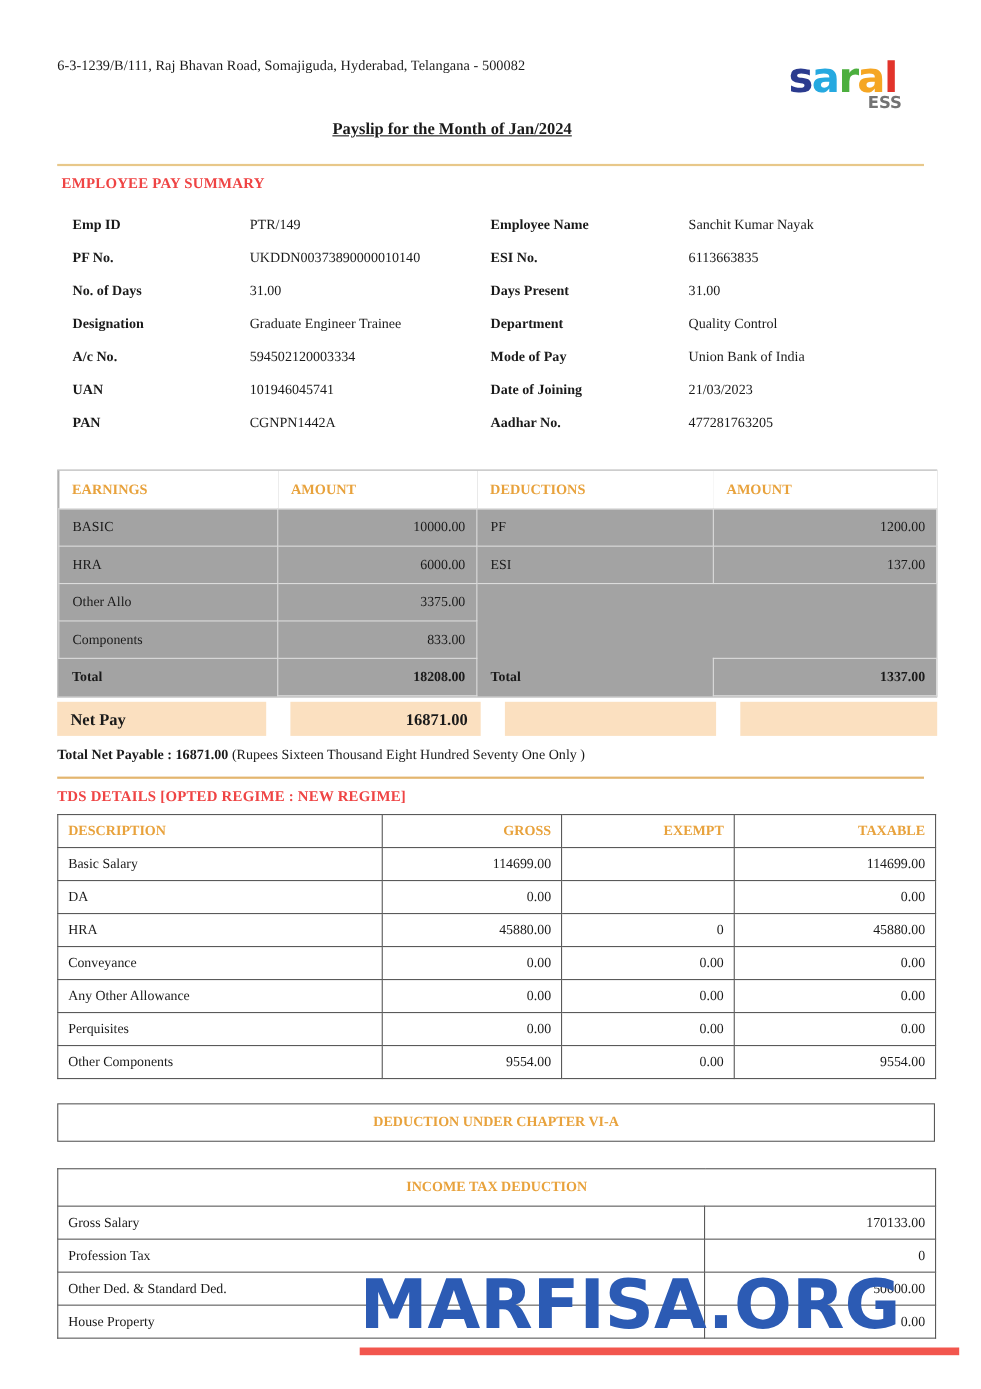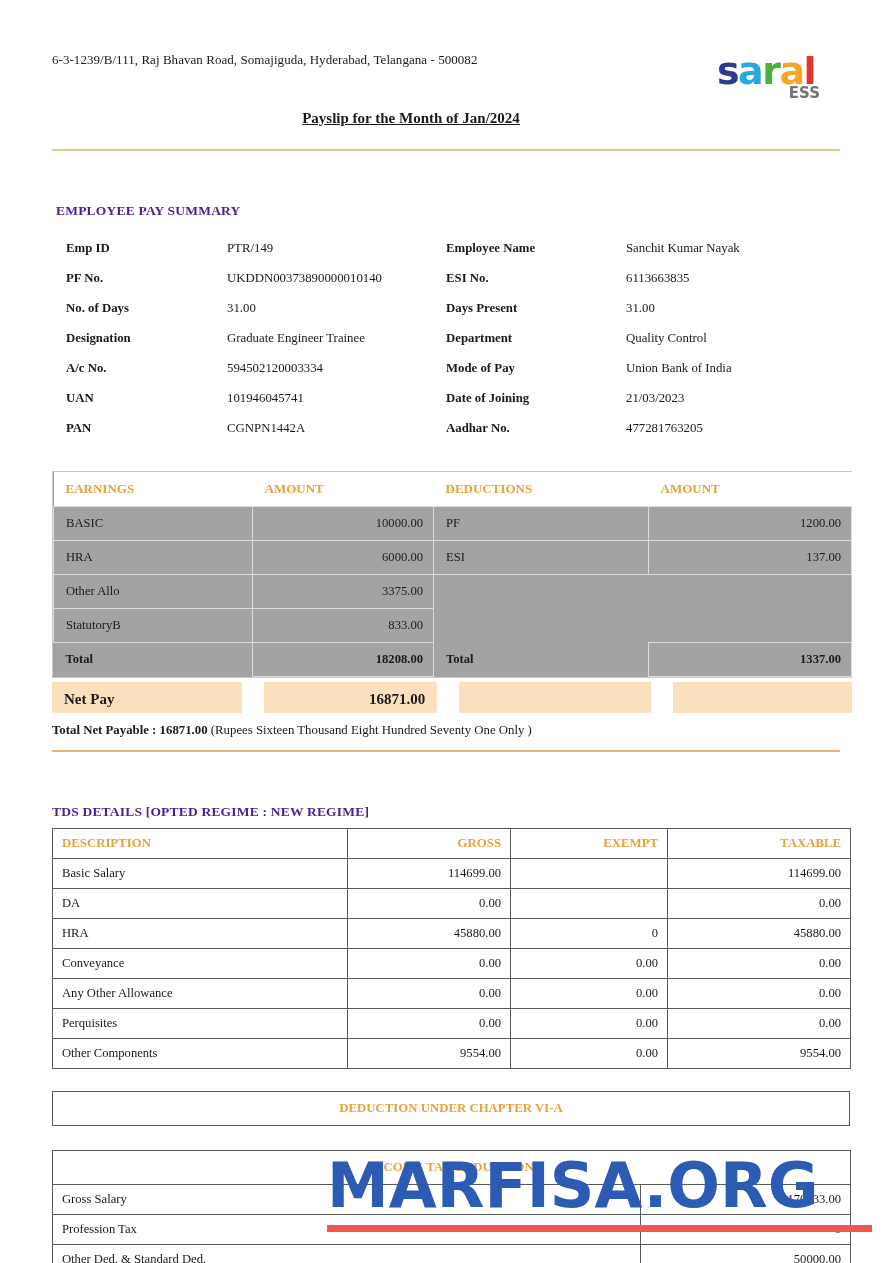--- a/index.html
+++ b/index.html
@@ -75,24 +75,23 @@
     height: 2px;
     background: #E8C88A;
     margin: 0 52px;
   }
   .rule.thin { height: 1.5px; background: #E3B56E; }
 
   .section-head {
     font-family: "Liberation Serif", serif;
     font-weight: bold;
     font-size: 13.5px;
-    color: #4c1d95;
+    color: #ef4444;
     letter-spacing: .2px;
     padding: 8px 52px 0 56px;
-    margin-top: 44px;
   }
 
   
   .emp-grid {
     margin: 14px 52px 0 52px;
     width: 788px;
     border-collapse: collapse;
     font-size: 12.8px;
   }
   .emp-grid td { padding: 7.5px 0; vertical-align: top; }
@@ -340,21 +339,21 @@
           <td>ESI</td>
           <td class="amt">137.00</td>
         </tr>
         <tr>
           <td>Other Allo</td>
           <td class="amt">3375.00</td>
           <td class="blank"></td>
           <td class="blank"></td>
         </tr>
         <tr>
-          <td>StatutoryB</td>
+          <td>Components</td>
           <td class="amt">833.00</td>
           <td class="blank"></td>
           <td class="blank"></td>
         </tr>
         <tr class="total">
           <td>Total</td>
           <td class="amt">18208.00</td>
           <td>Total</td>
           <td class="amt">1337.00</td>
         </tr>

